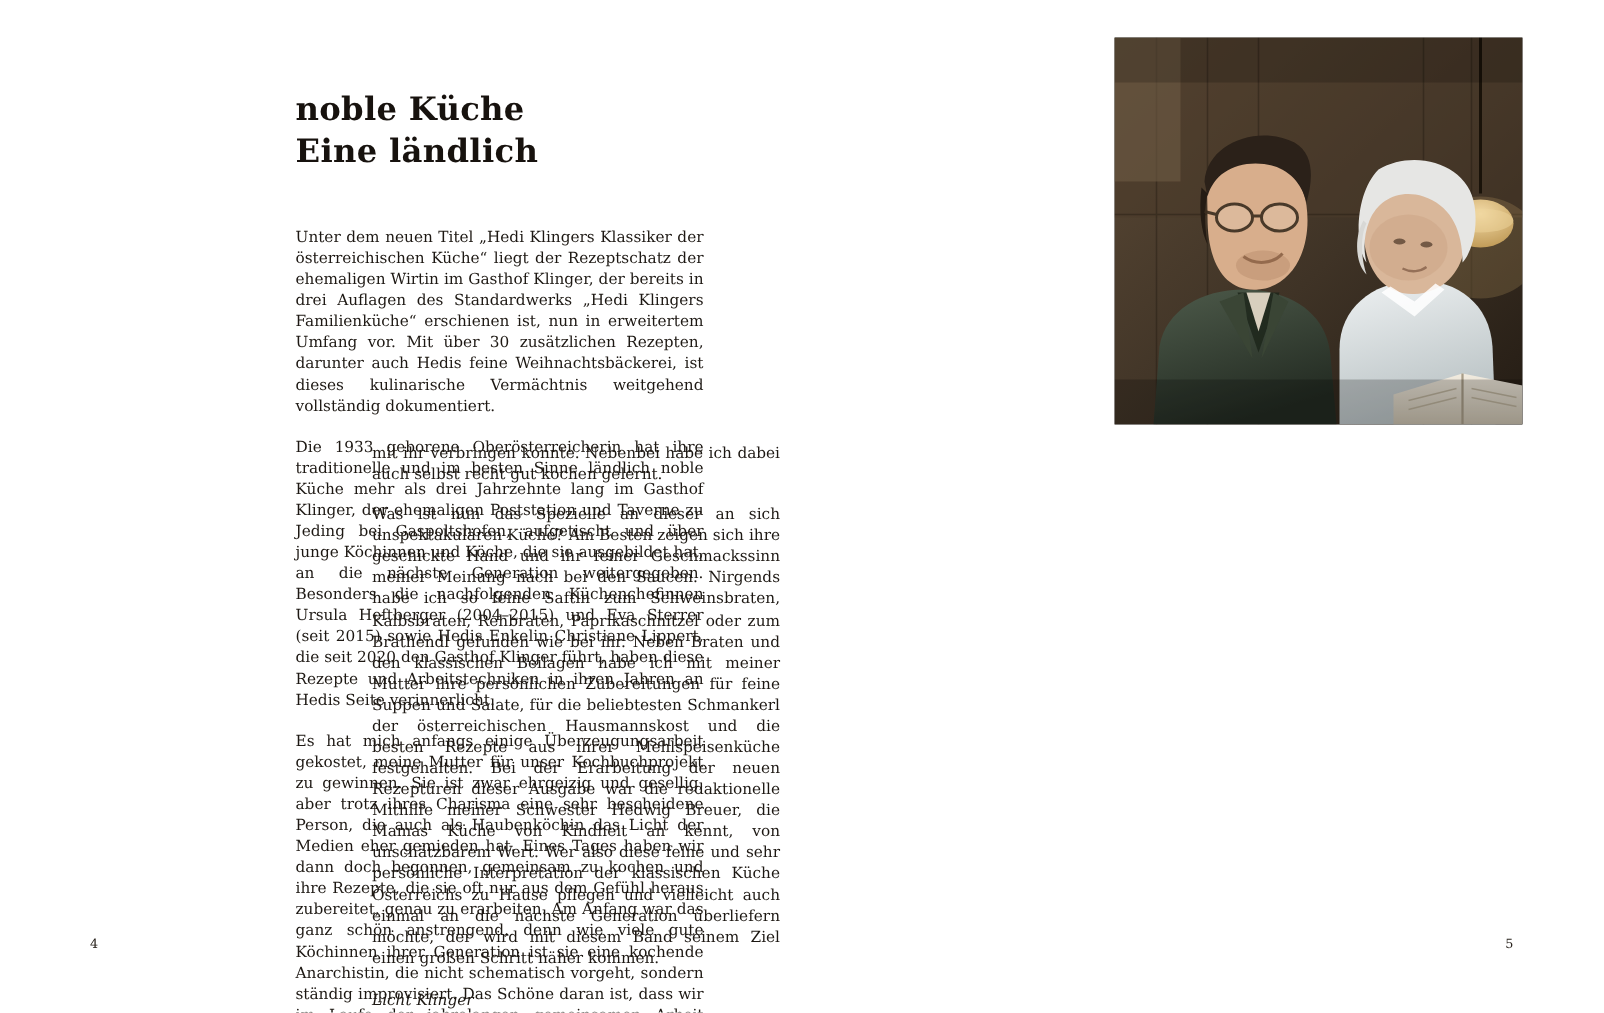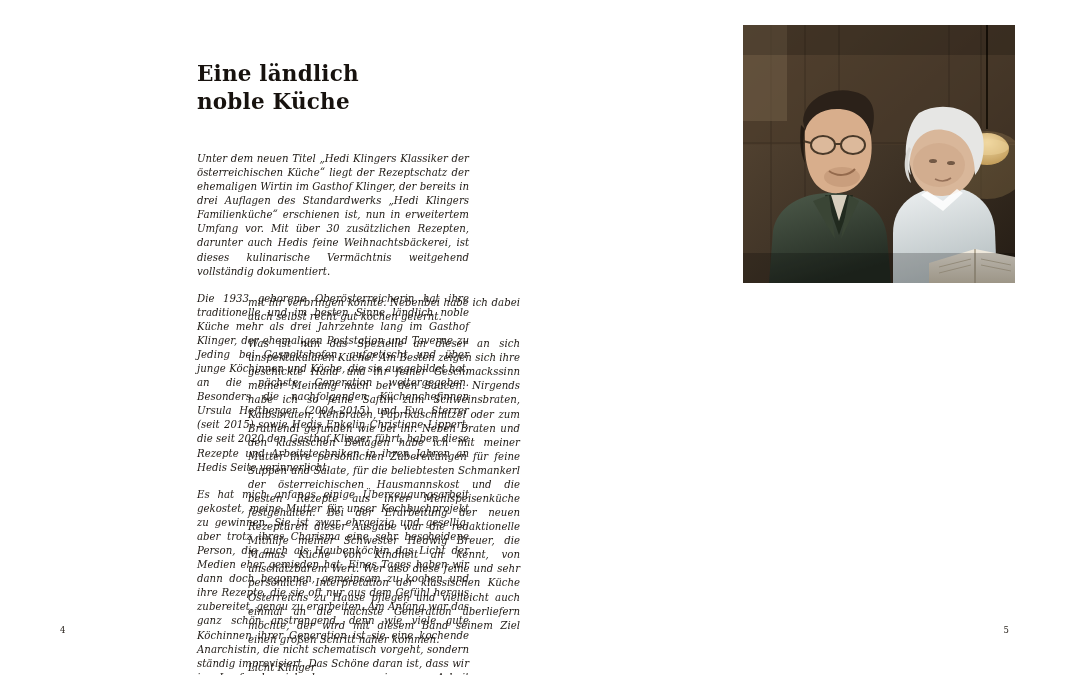--- a/index.html
+++ b/index.html
@@ -62,21 +62,20 @@
   }
   p.body {
     margin: 0 0 13px 0;
     font-family: "DejaVu Serif", serif;
     font-size: 10.2px;
     line-height: 1.38;
     text-align: justify;
     text-justify: inter-word;
     hyphens: manual;
     color: #1d1813;
-    font-style: italic;
   }
   p.body:last-child {
     margin-bottom: 0;
   }
   .signature {
     margin: 14px 0 0 0;
     font-family: "DejaVu Serif", serif;
     font-style: italic;
     font-size: 10.2px;
     line-height: 1.38;
@@ -105,22 +104,22 @@
   .photo svg { display: block; }
 </style>
 </head>
 <body>
 
 <div class="spread">
 
   <div class="page-left">
 
     <div class="headline">
+      <div>noble Küche</div>
       <div>Eine ländlich</div>
-      <div>noble Küche</div>
     </div>
 
     <div class="col-left">
       <p class="body">Unter dem neuen Titel „Hedi Klingers Klassiker der österreichischen Küche“ liegt der Rezeptschatz der ehemaligen Wirtin im Gasthof Klinger, der bereits in drei Auflagen des Standardwerks „Hedi Klingers Familienküche“ erschienen ist, nun in erweitertem Umfang vor. Mit über 30 zusätzlichen Rezepten, darunter auch Hedis feine Weihnachtsbäckerei, ist dieses kulinarische Vermächtnis weitgehend vollständig dokumentiert.</p>
       <p class="body">Die 1933 geborene Oberösterreicherin hat ihre traditionelle und im besten Sinne ländlich noble Küche mehr als drei Jahrzehnte lang im Gasthof Klinger, der ehemaligen Poststation und Taverne zu Jeding bei Gaspoltshofen, aufgetischt und über junge Köchinnen und Köche, die sie ausgebildet hat, an die nächste Generation weitergegeben. Besonders die nachfolgenden Küchenchefinnen Ursula Heftberger (2004–2015) und Eva Sterrer (seit 2015) sowie Hedis Enkelin Christiane Lippert, die seit 2020 den Gasthof Klinger führt, haben diese Rezepte und Arbeitstechniken in ihren Jahren an Hedis Seite verinnerlicht.</p>
       <p class="body">Es hat mich anfangs einige Überzeugungsarbeit gekostet, meine Mutter für unser Kochbuchprojekt zu gewinnen. Sie ist zwar ehrgeizig und gesellig, aber trotz ihres Charisma eine sehr bescheidene Person, die auch als Haubenköchin das Licht der Medien eher gemieden hat. Eines Tages haben wir dann doch begonnen, gemeinsam zu kochen und ihre Rezepte, die sie oft nur aus dem Gefühl heraus zubereitet, genau zu erarbeiten. Am Anfang war das ganz schön anstrengend, denn wie viele gute Köchinnen ihrer Generation ist sie eine kochende Anarchistin, die nicht schematisch vorgeht, sondern ständig improvisiert. Das Schöne daran ist, dass wir im Laufe der jahrelangen gemeinsamen Arbeit zusammengefunden haben und ich dadurch viel wertvolle Zeit</p>
     </div>
 
     <div class="folio folio-left">4</div>
   </div>

